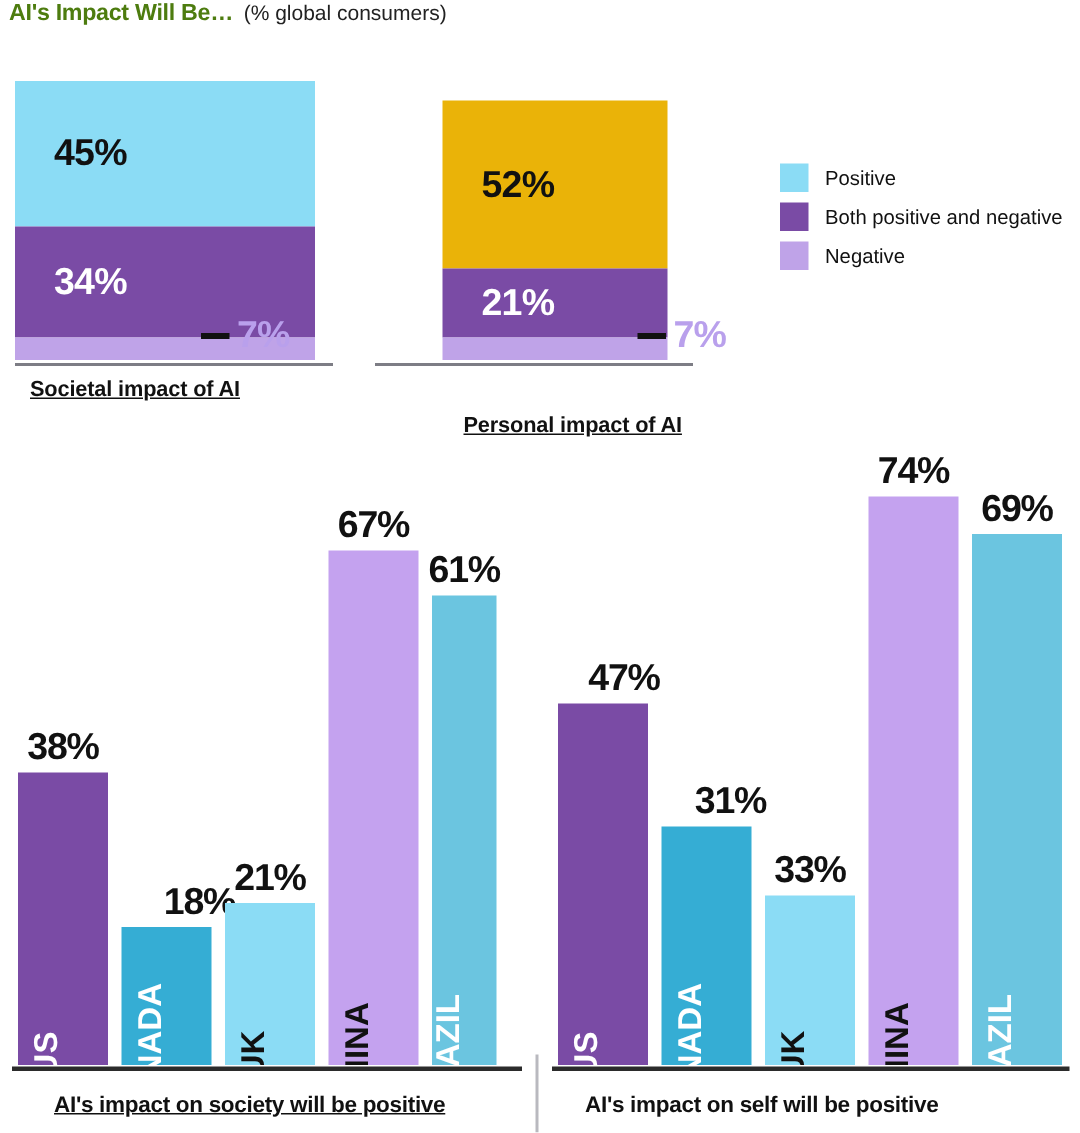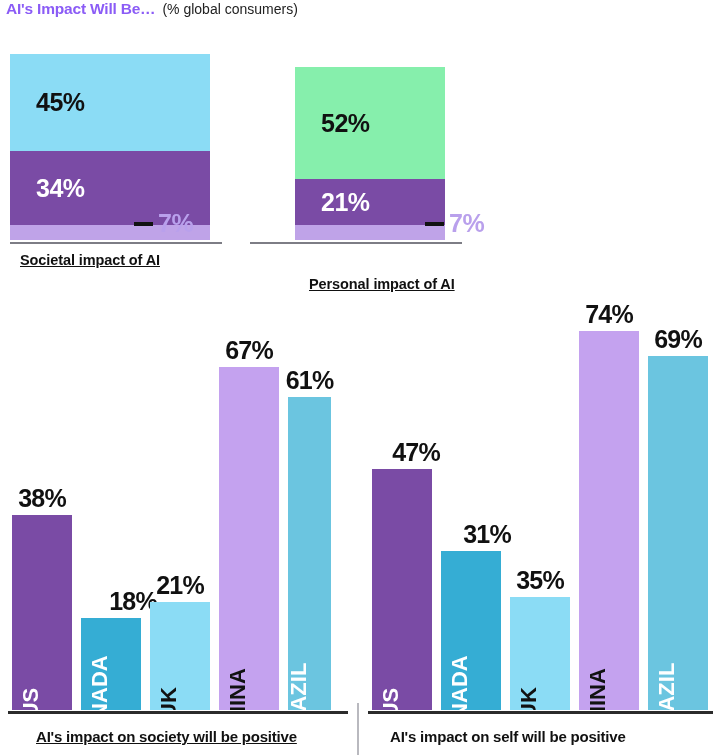--- a/index.html
+++ b/index.html
@@ -12,21 +12,21 @@
     overflow: hidden;
   }
   #page { position: relative; width: 720px; height: 755px; }
 
   
   #title-row {
     position: absolute; left: 6px; top: 0px;
     display: flex; align-items: baseline; gap: 7px;
     white-space: nowrap;
   }
-  #title-main { font-size: 15.5px; font-weight: bold; letter-spacing: -0.2px; color: #8b5cf6; }
+  #title-main { font-size: 15.5px; font-weight: bold; letter-spacing: -0.2px; color: #4d7c0f; }
   #title-sub  { font-size: 14px; font-weight: normal; color: #222; }
 
   
   .stack-panel { position: absolute; }
   .stack-plot  { position: relative; }
   .stack-bar   { position: absolute; bottom: 0; }
   .seg { position: relative; width: 100%; display: flex; align-items: center; }
   .seg-label {
     font-weight: bold; font-size: 25px; letter-spacing: -0.5px;
     margin-left: 26px; line-height: 1;
@@ -105,37 +105,51 @@
         <span class="neg-text">7%</span>
       </div>
     </div>
     <div class="axis-line" style="left:0px; top:188px; width:212px;"></div>
     <div class="stack-caption" style="left:10px; top:198px;">Societal impact of AI</div>
   </div>
 
   <div class="stack-panel" id="stack-2" style="left:295px; top:54px; width:260px; height:220px;">
     <div class="stack-plot" style="width:260px; height:186px;">
       <div class="stack-bar" id="stack2-bar" style="left: 0px; width: 150px; height: 173.023px;">
-        <div class="seg" id="s2-pos" style="background: #86efac; height: 112.465px;">
+        <div class="seg" id="s2-pos" style="background: #eab308; height: 112.465px;">
           <span class="seg-label seg-pos">52%</span>
         </div>
         <div class="seg" id="s2-both" style="background: rgb(122, 75, 165); height: 45.4186px;">
           <span class="seg-label seg-both">21%</span>
         </div>
         <div class="seg" id="s2-neg" style="background: rgb(191, 163, 232); height: 15.1395px;"></div>
       </div>
       <div class="neg-callout" id="s2-callout" style="left:130px; bottom:2px;">
         <span class="neg-dash"></span>
         <span class="neg-text">7%</span>
       </div>
     </div>
     <div class="axis-line" style="left:-45px; top:188px; width:212px;"></div>
     <div class="stack-caption" style="left:14px; top:198px;margin-top:24px;">Personal impact of AI</div>
   </div>
 
+  <div id="legend">
+    <div class="legend-row">
+      <span class="legend-swatch" id="lg-sw-0" style="background: rgb(139, 220, 245);"></span>
+      <span class="legend-text">Positive</span>
+    </div>
+    <div class="legend-row">
+      <span class="legend-swatch" id="lg-sw-1" style="background: rgb(122, 75, 165);"></span>
+      <span class="legend-text">Both positive and negative</span>
+    </div>
+    <div class="legend-row">
+      <span class="legend-swatch" id="lg-sw-2" style="background: rgb(191, 163, 232);"></span>
+      <span class="legend-text">Negative</span>
+    </div>
+  </div>
 
   <div class="bottom-panel" id="bottom-left" style="left:0px; top:300px; width:356px; height:455px;">
     <div class="bars-area" id="bars-left" style="position:absolute; left:0; top:0; width:356px; height:410px;">
         <div class="bar-col" style="left: 12px; width: 60px; height: 410px;">
           <div class="bar-value" style="bottom: 198.75px;">38%</div>
           <div class="bar-rect" style="height: 194.75px; background: rgb(122, 75, 165);">
             <span class="bar-name name-light">US</span>
           </div>
         </div>
         <div class="bar-col" style="left: 81px; width: 60px; height: 410px;">
@@ -175,21 +189,21 @@
             <span class="bar-name name-light">US</span>
           </div>
         </div>
         <div class="bar-col" style="left: 81px; width: 60px; height: 410px;">
           <div class="bar-value" style="bottom: 162.875px; margin-left: 32px;">31%</div>
           <div class="bar-rect" style="height: 158.875px; background: rgb(53, 173, 212);">
             <span class="bar-name name-light">CANADA</span>
           </div>
         </div>
         <div class="bar-col" style="left: 150px; width: 60px; height: 410px;">
-          <div class="bar-value" style="bottom: 116.75px;">35%</div>
+          <div class="bar-value" style="bottom: 116.75px;">33%</div>
           <div class="bar-rect" style="height: 112.75px; background: rgb(139, 220, 245);">
             <span class="bar-name name-dark">UK</span>
           </div>
         </div>
         <div class="bar-col" style="left: 219px; width: 60px; height: 410px;">
           <div class="bar-value" style="bottom: 383.25px;">74%</div>
           <div class="bar-rect" style="height: 379.25px; background: rgb(196, 162, 239);">
             <span class="bar-name name-dark">CHINA</span>
           </div>
         </div>

